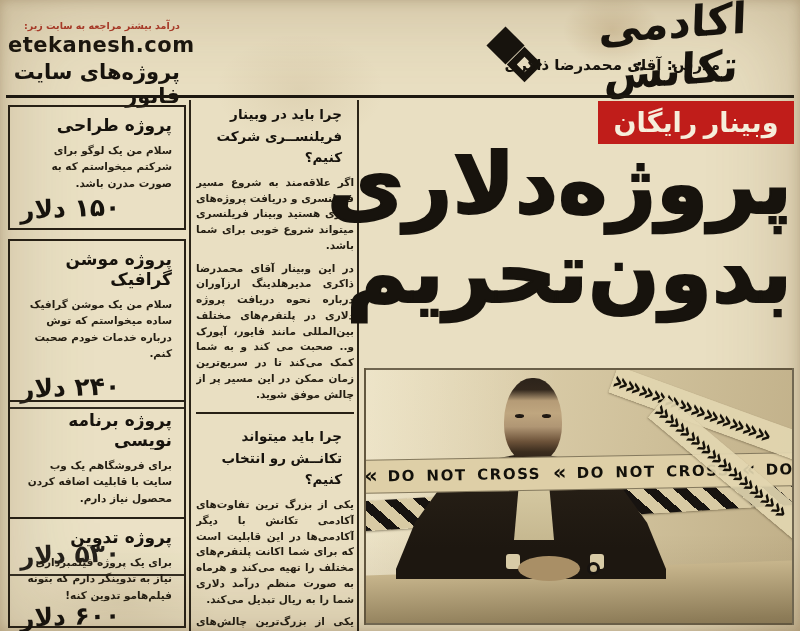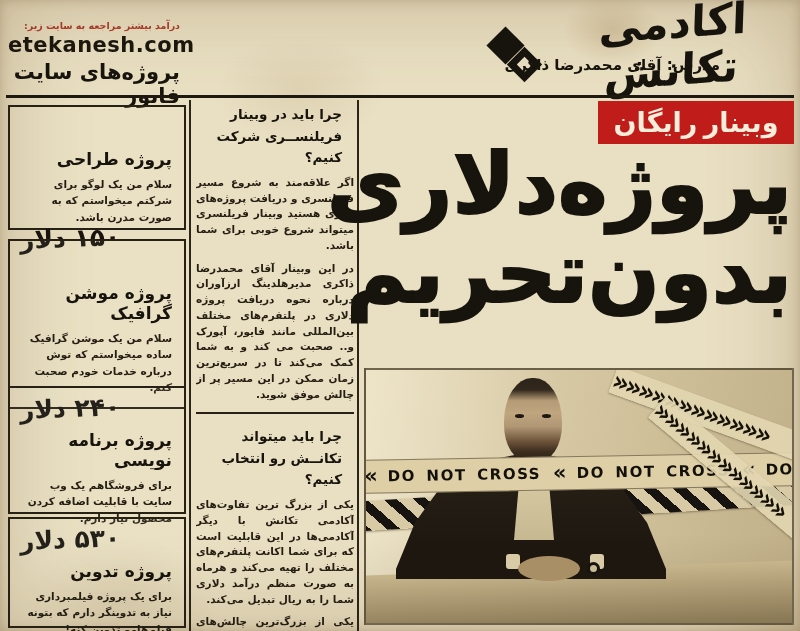--- a/index.html
+++ b/index.html
@@ -37,23 +37,23 @@
 
   
   .sidebar{position:absolute;left:8px;top:100px;width:178px;bottom:0;}
   .card{
     position:absolute;left:0;width:178px;border:2px solid #272015;
     padding:8px 12px 8px 10px;display:flex;flex-direction:column;
     background:rgba(255,250,230,.06);
   }
   .card1{top:5px;height:125px;}
   .card2{top:139px;height:170px;}
-  .card3{top:286px;height:128px;}
+  .card3{top:300px;height:176px;}
   .card4{top:417px;height:111px;}
-  .card-title{font-size:17px;font-weight:bold;margin-bottom:7px;margin-top:34px;}
+  .card-title{font-size:17px;font-weight:bold;margin-bottom:7px;}
   .card-desc{font-size:10.5px;font-weight:bold;line-height:1.55;color:#241e12;}
   .card-price{margin-top:auto;font-size:25px;font-weight:bold;text-align:left;line-height:1;transform:rotate(-2deg);}
 
   
   .vdiv{position:absolute;top:100px;bottom:0;width:2px;background:#2b2418;}
   .vdiv1{left:189px;}
   .vdiv2{left:357px;}
 
   
   .article{position:absolute;left:196px;top:104px;width:158px;bottom:0;overflow:hidden;}

